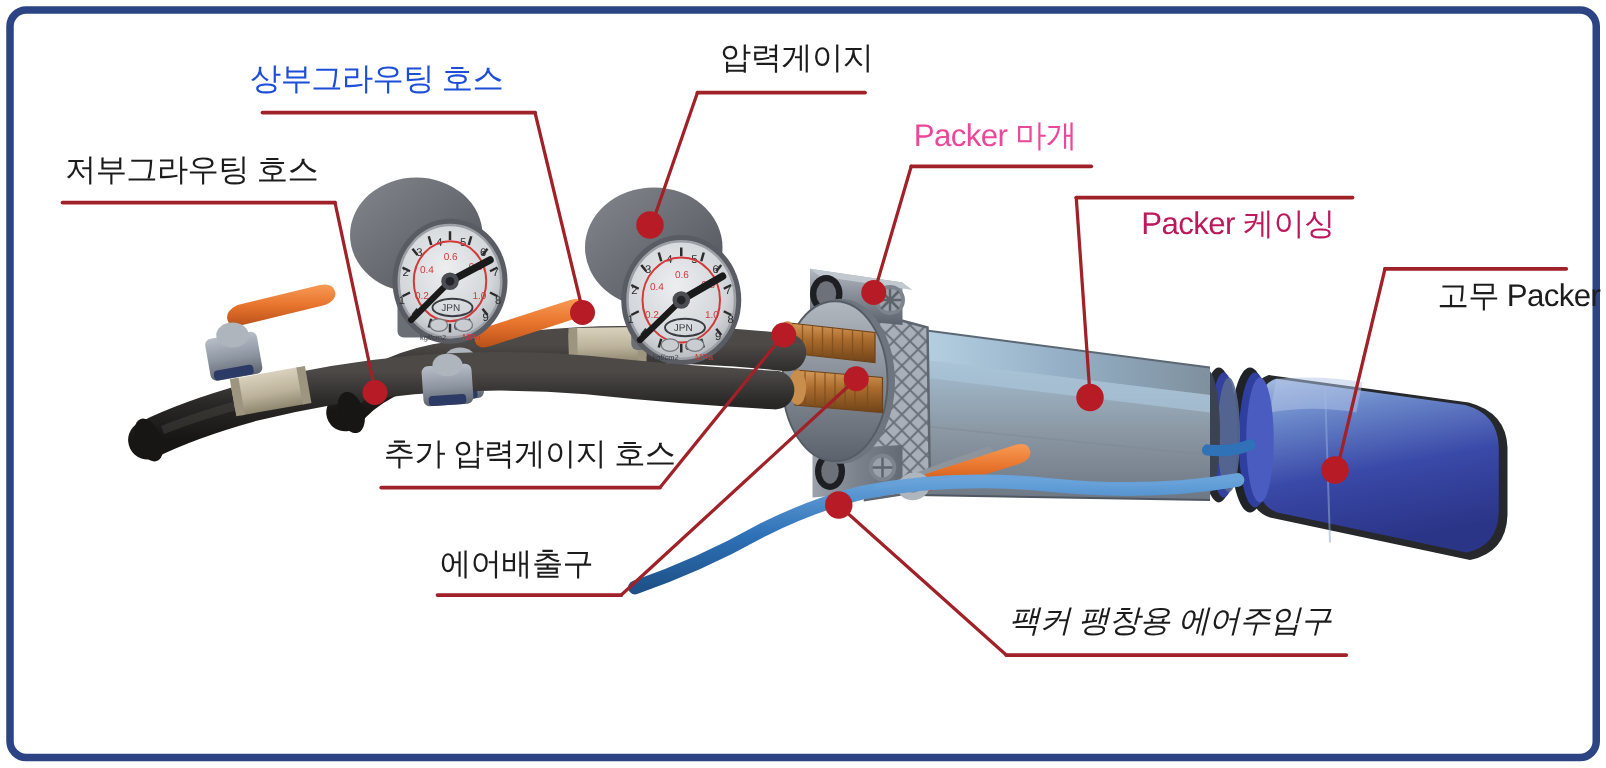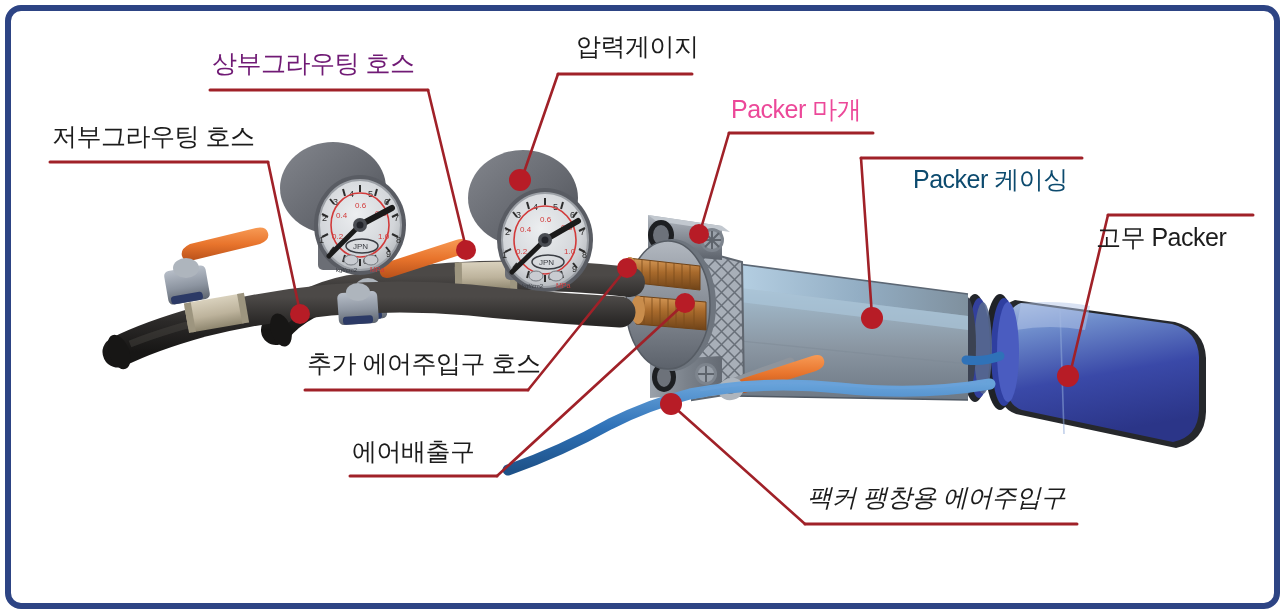--- a/index.html
+++ b/index.html
@@ -386,23 +386,23 @@
         <line x1="861" y1="158" x2="1082" y2="158" stroke="#a02128"></line>
         <line x1="1108" y1="215" x2="1253" y2="215" stroke="#a02128"></line>
         <line x1="305" y1="390" x2="528" y2="390" stroke="#a02128"></line>
         <line x1="350" y1="476" x2="497" y2="476" stroke="#a02128"></line>
         <line x1="805" y1="524" x2="1077" y2="524" stroke="#a02128"></line>
       </g>
   </svg>
 
   <div id="labels-layer">
       <div class="label" style="left: 52px; top: 123px; color: rgb(28, 28, 28);">저부그라우팅 호스</div>
-      <div class="label" style="left: 212px; top: 50px; color: #701a75;">상부그라우팅 호스</div>
+      <div class="label" style="left: 200px; top: 50px; color: #1d4ed8;">상부그라우팅 호스</div>
       <div class="label" style="left: 576px; top: 33px; color: rgb(28, 28, 28);">압력게이지</div>
       <div class="label" style="left: 731px; top: 96px; color: #ec4899;">Packer 마개</div>
-      <div class="label" style="left: 913px; top: 166px; color: #0c4a6e;">Packer 케이싱</div>
-      <div class="label" style="left: 1096px; top: 224px; color: rgb(28, 28, 28);">고무 Packer</div>
-      <div class="label" style="left: 307px; top: 350px; color: rgb(28, 28, 28);">추가 에어주입구 호스</div>
+      <div class="label" style="left: 913px; top: 166px; color: #be185d;">Packer 케이싱</div>
+      <div class="label" style="left: 1150px; top: 224px; color: rgb(28, 28, 28);">고무 Packer</div>
+      <div class="label" style="left: 307px; top: 350px; color: rgb(28, 28, 28);">추가 압력게이지 호스</div>
       <div class="label" style="left: 352px; top: 438px; color: rgb(28, 28, 28);">에어배출구</div>
       <div class="label" style="left: 807px; top: 484px; color: rgb(28, 28, 28); font-style: italic;">팩커 팽창용 에어주입구</div>
     </div>
 
 </div>
 
 </body></html>

